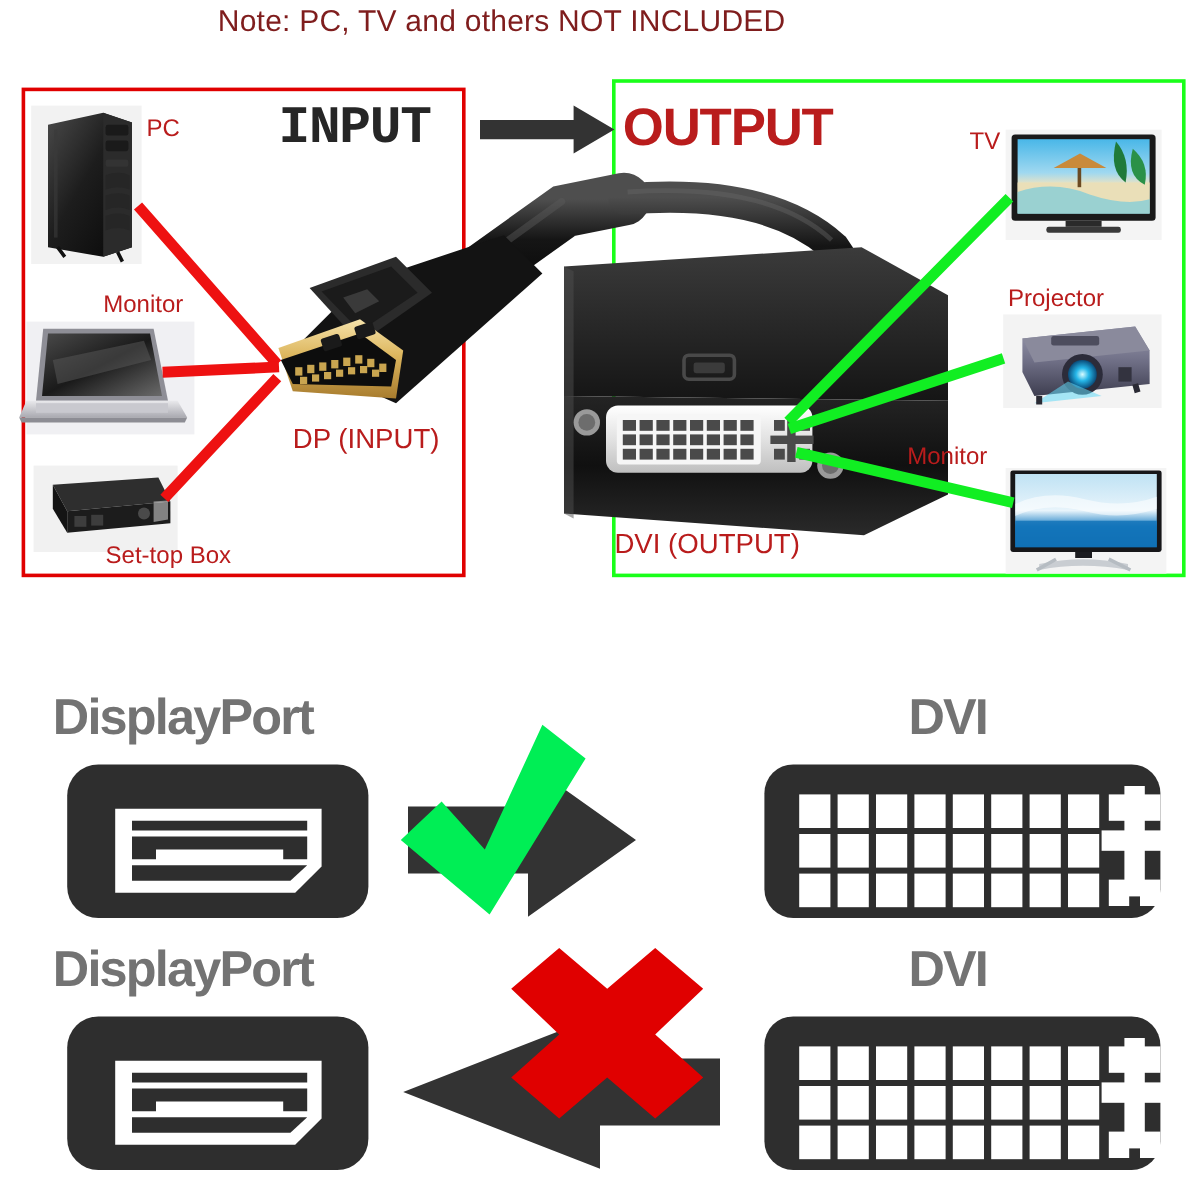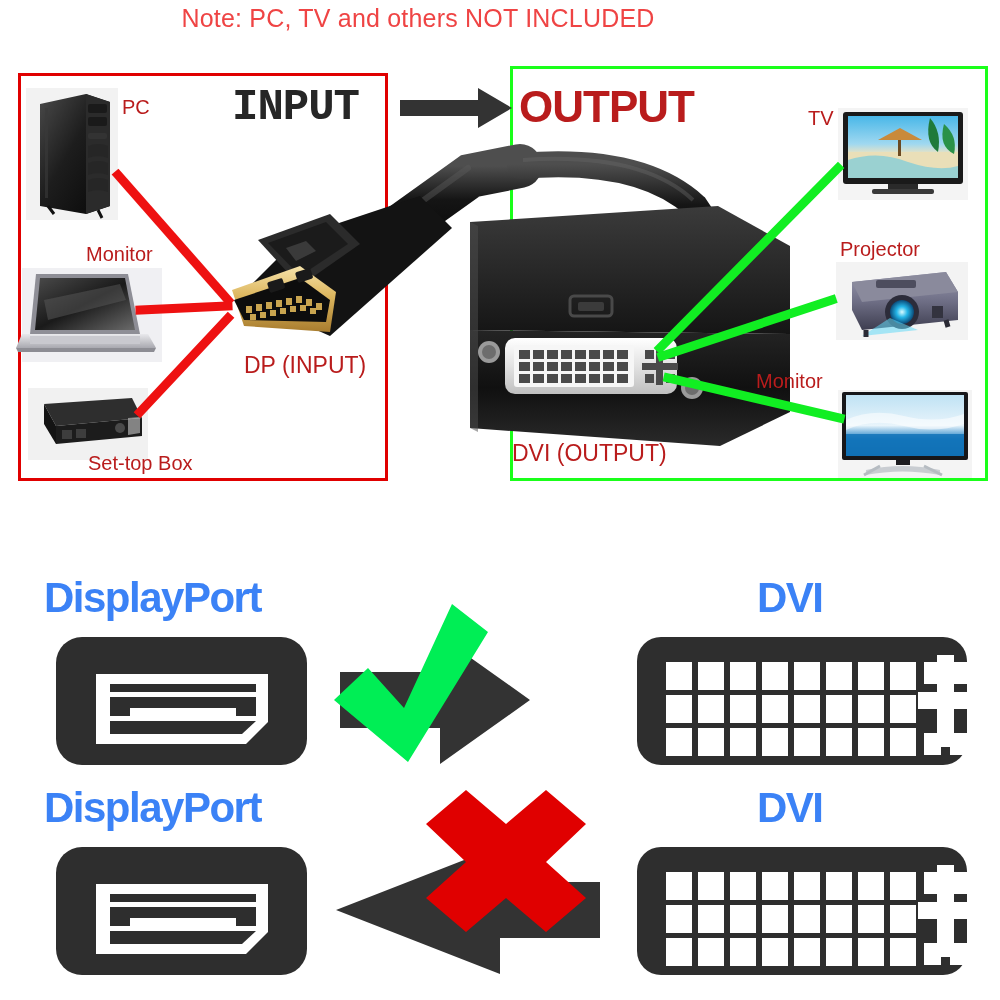--- a/index.html
+++ b/index.html
@@ -1,28 +1,28 @@
 <!DOCTYPE html>
 <html><head>
 <meta charset="utf-8">
 <style>
   html,body{margin:0;padding:0;background:#fff;}
   body{width:1000px;height:1000px;position:relative;overflow:hidden;
        font-family:"Liberation Sans",sans-serif;color:#111;}
   .abs{position:absolute;}
-  #note{top:4px;left:0;width:836px;text-align:center;color:#ef4444;
+  #note{top:4px;left:0;width:836px;text-align:center;color:#7f1d1d;
         font-size:25px;font-weight:400;letter-spacing:.2px;}
   #input-box{left:18px;top:73px;width:370px;height:408px;border:3px solid #e00000;box-sizing:border-box;}
   #output-box{left:510px;top:66px;width:478px;height:415px;border:3px solid #1aff1a;box-sizing:border-box;}
   #input-title{left:232px;top:82px;font-size:44px;font-weight:bold;color:#262626;letter-spacing:-1px;font-family:Liberation Mono, monospace;}
   #output-title{left:519px;top:82px;font-size:44px;font-weight:bold;color:#b91c1c;letter-spacing:-1px;}
   .lbl{font-size:20px;color:#b91c1c;white-space:nowrap;}
   .lbl.big{font-size:23px;}
   svg.layer{position:absolute;left:0;top:0;width:1000px;height:1000px;pointer-events:none;}
-  .bigtxt{font-size:42px;font-weight:bold;color:#3b82f6;letter-spacing:-1.5px;}
+  .bigtxt{font-size:42px;font-weight:bold;color:#737373;letter-spacing:-1.5px;}
 </style>
 </head>
 <body>
 
 <div class="abs" id="note">Note: PC, TV and others NOT INCLUDED</div>
 
 <div class="abs" id="input-box"></div>
 <div class="abs" id="output-box"></div>
 
 <svg class="layer" viewBox="0 0 1000 1000">

